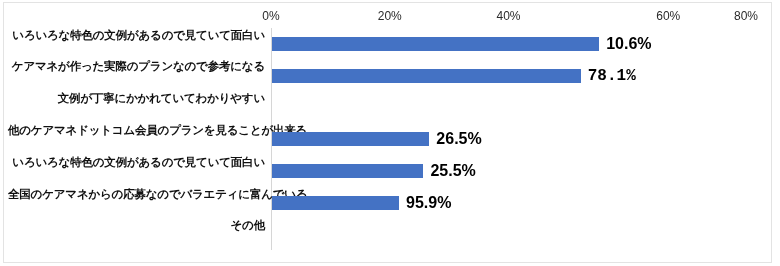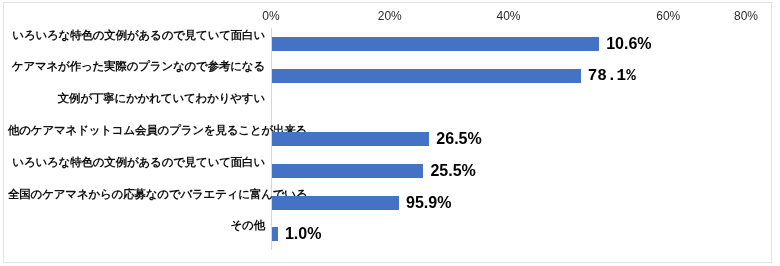--- a/index.html
+++ b/index.html
@@ -167,20 +167,16 @@
     <div class="row" style="top: 158.5px;">
       <span class="cat-label" style="top: 0px;">全国のケアマネからの応募なのでバラエティに富んでいる</span>
       <span class="bar-wrap">
         <span class="bar" style="width: 127.062px; background: rgb(68, 114, 196);"></span>
         <span class="val-label">95.9%</span>
       </span>
     </div>
 
     <div class="row" style="top: 190.2px;">
       <span class="cat-label" style="top: 0px;">その他</span>
-      <span class="bar-wrap">
-        <span class="bar" style="width: 5.9375px; background: rgb(68, 114, 196);"></span>
-        <span class="val-label">1.0%</span>
-      </span>
     </div>
 
   </div>
 </div>
 
 </body></html>

